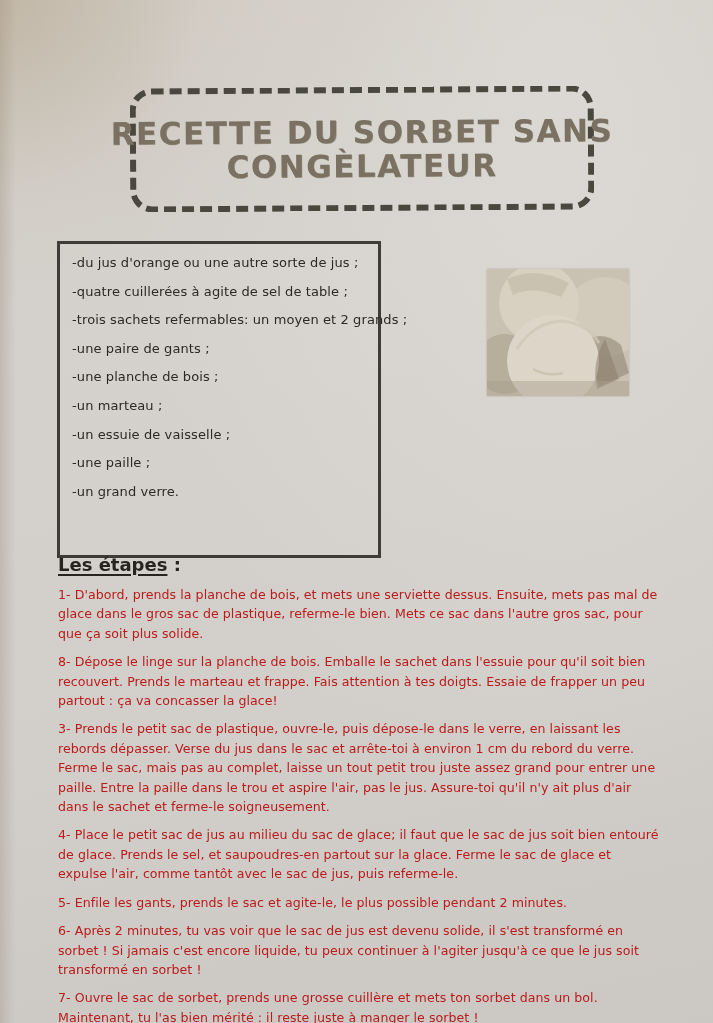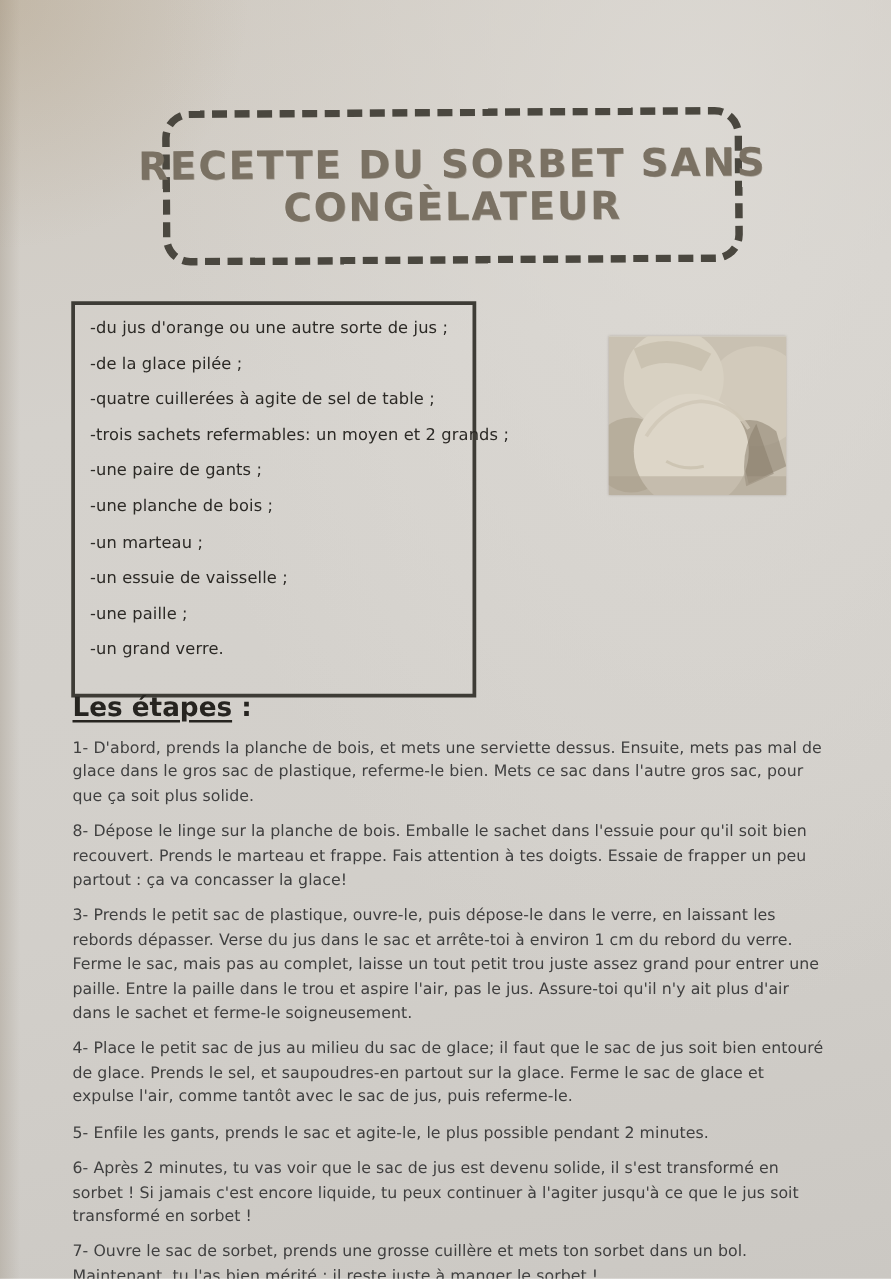--- a/index.html
+++ b/index.html
@@ -52,40 +52,39 @@
   .photo{
     position:absolute;left:487px;top:227px;width:142px;height:127px;
     box-shadow:0 0 2px rgba(120,110,95,0.4);
   }
   .photo svg{display:block;width:100%;height:100%;}
 
   
   .etapes{
     position:absolute;left:58px;top:512px;width:606px;
   }
-  .etapes .section-heading{font-size:21px;margin-bottom:10px;}
+  .etapes .section-heading{font-size:18px;margin-bottom:10px;}
   .step{
-    font-size:12.6px;line-height:19.4px;color:#404040;
+    font-size:12.6px;line-height:19.4px;color:#b91c1c;
     margin:0 0 9px 0;letter-spacing:0.05px;text-align:left;
   }
 </style>
 </head>
 <body>
 
 <div class="paper">
 
   <div class="title-box">
     <div class="title-line">Recette du sorbet sans</div>
     <div class="title-line">Congèlateur</div>
   </div>
 
   <div class="materiel-box">
     <ul class="materiel-list">
       <li>-du jus d'orange ou une autre sorte de jus ;</li>
-      <li>-de la glace pilée ;</li>
       <li>-quatre cuillerées à agite de sel de table ;</li>
       <li>-trois sachets refermables: un moyen et 2 grands ;</li>
       <li>-une paire de gants ;</li>
       <li>-une planche de bois ;</li>
       <li>-un marteau ;</li>
       <li>-un essuie de vaisselle ;</li>
       <li>-une paille ;</li>
       <li>-un grand verre.</li>
     </ul>
   </div>

